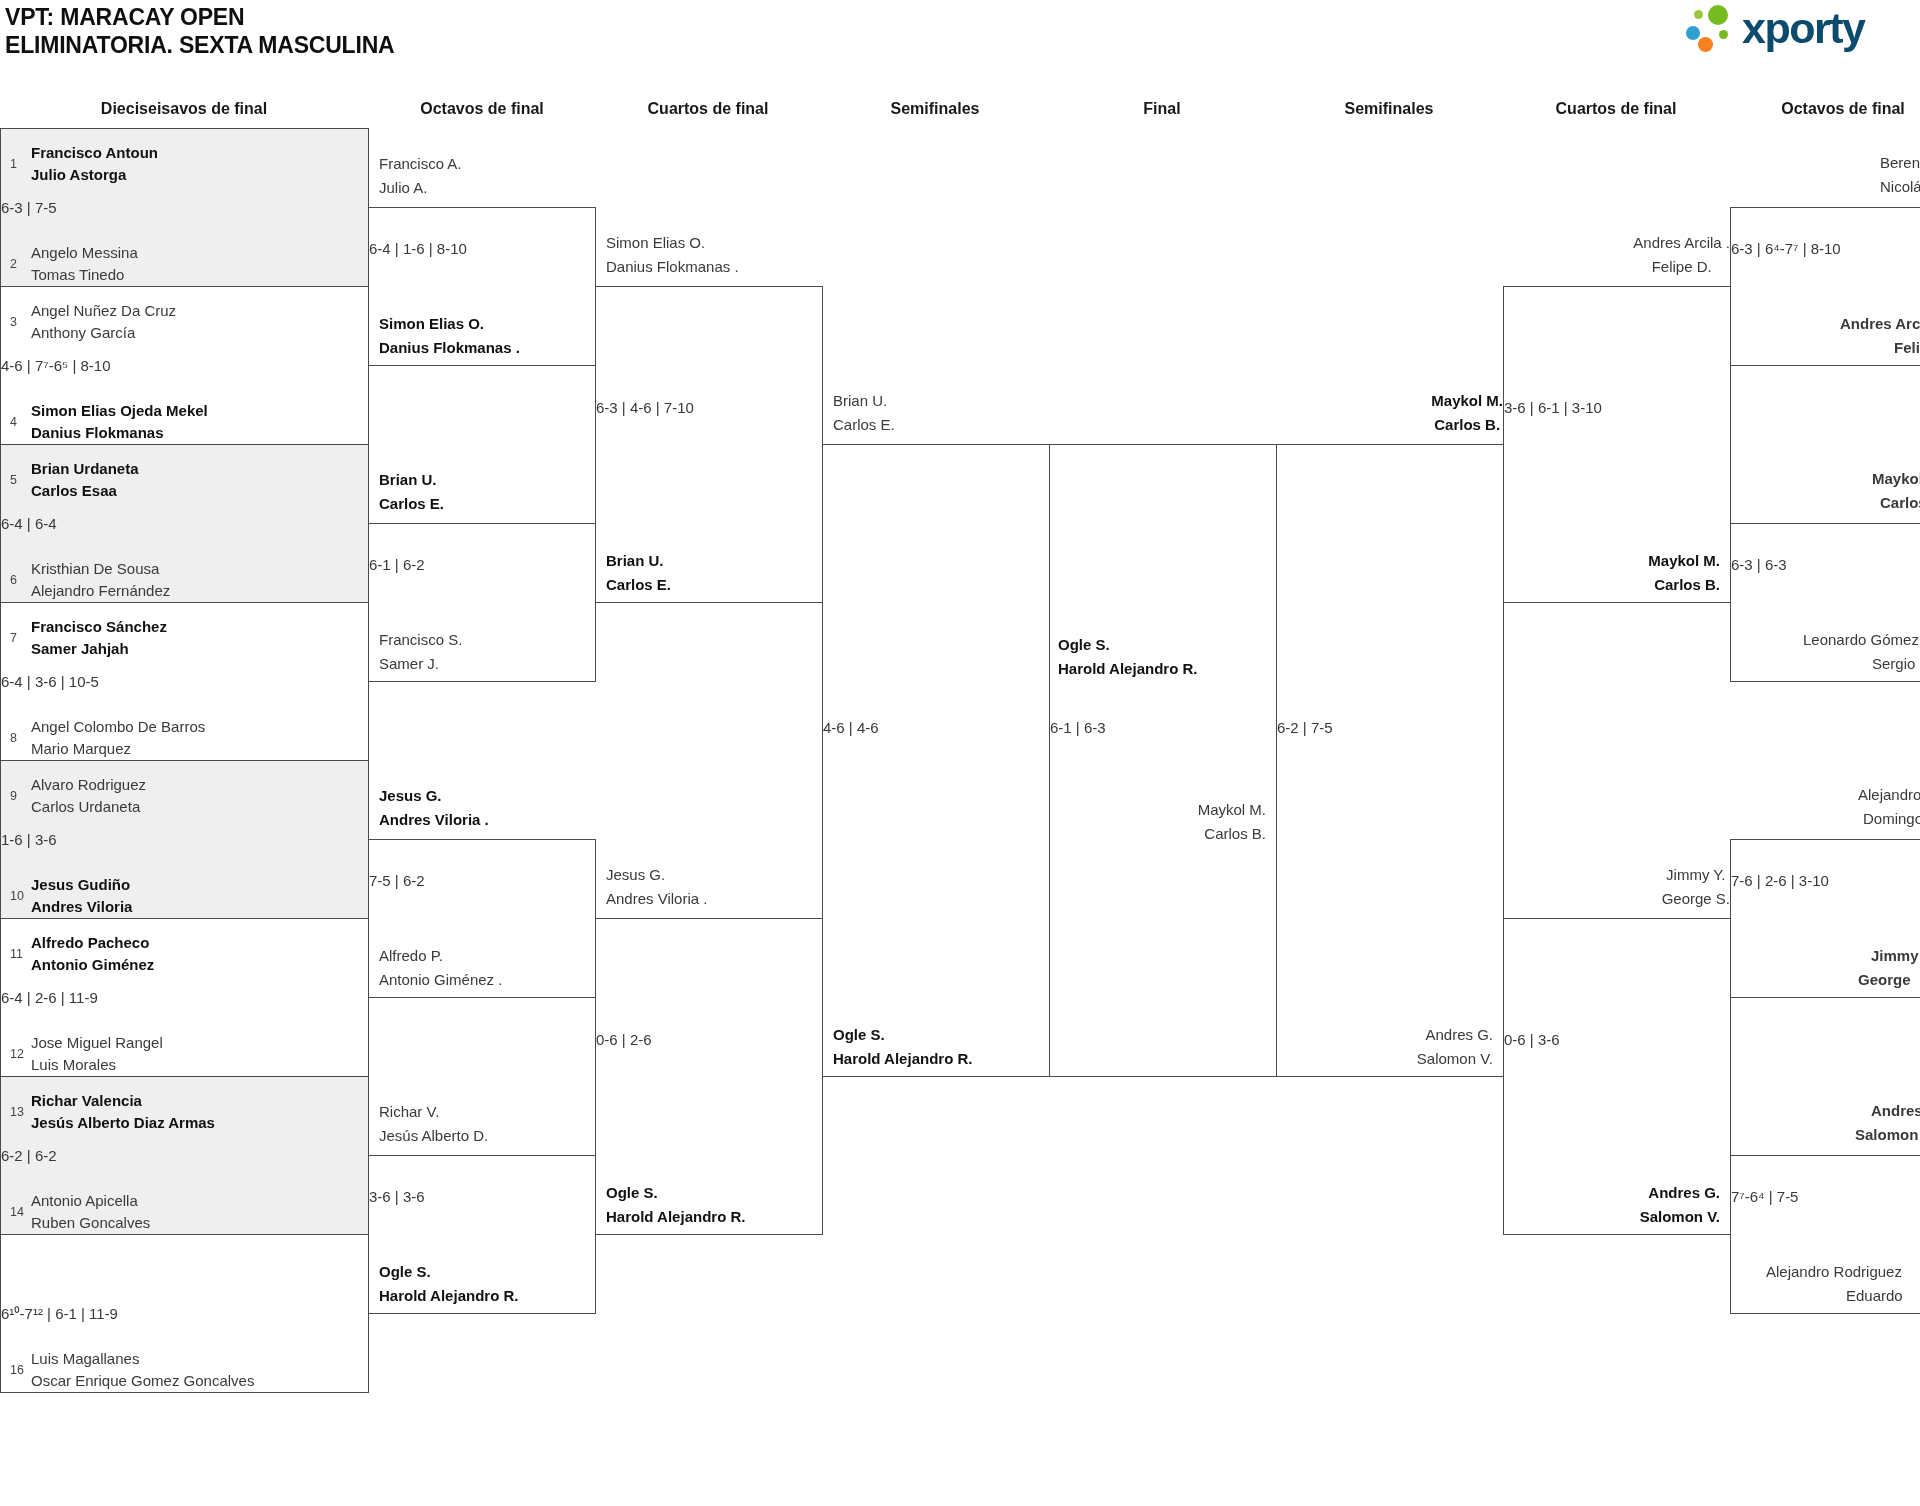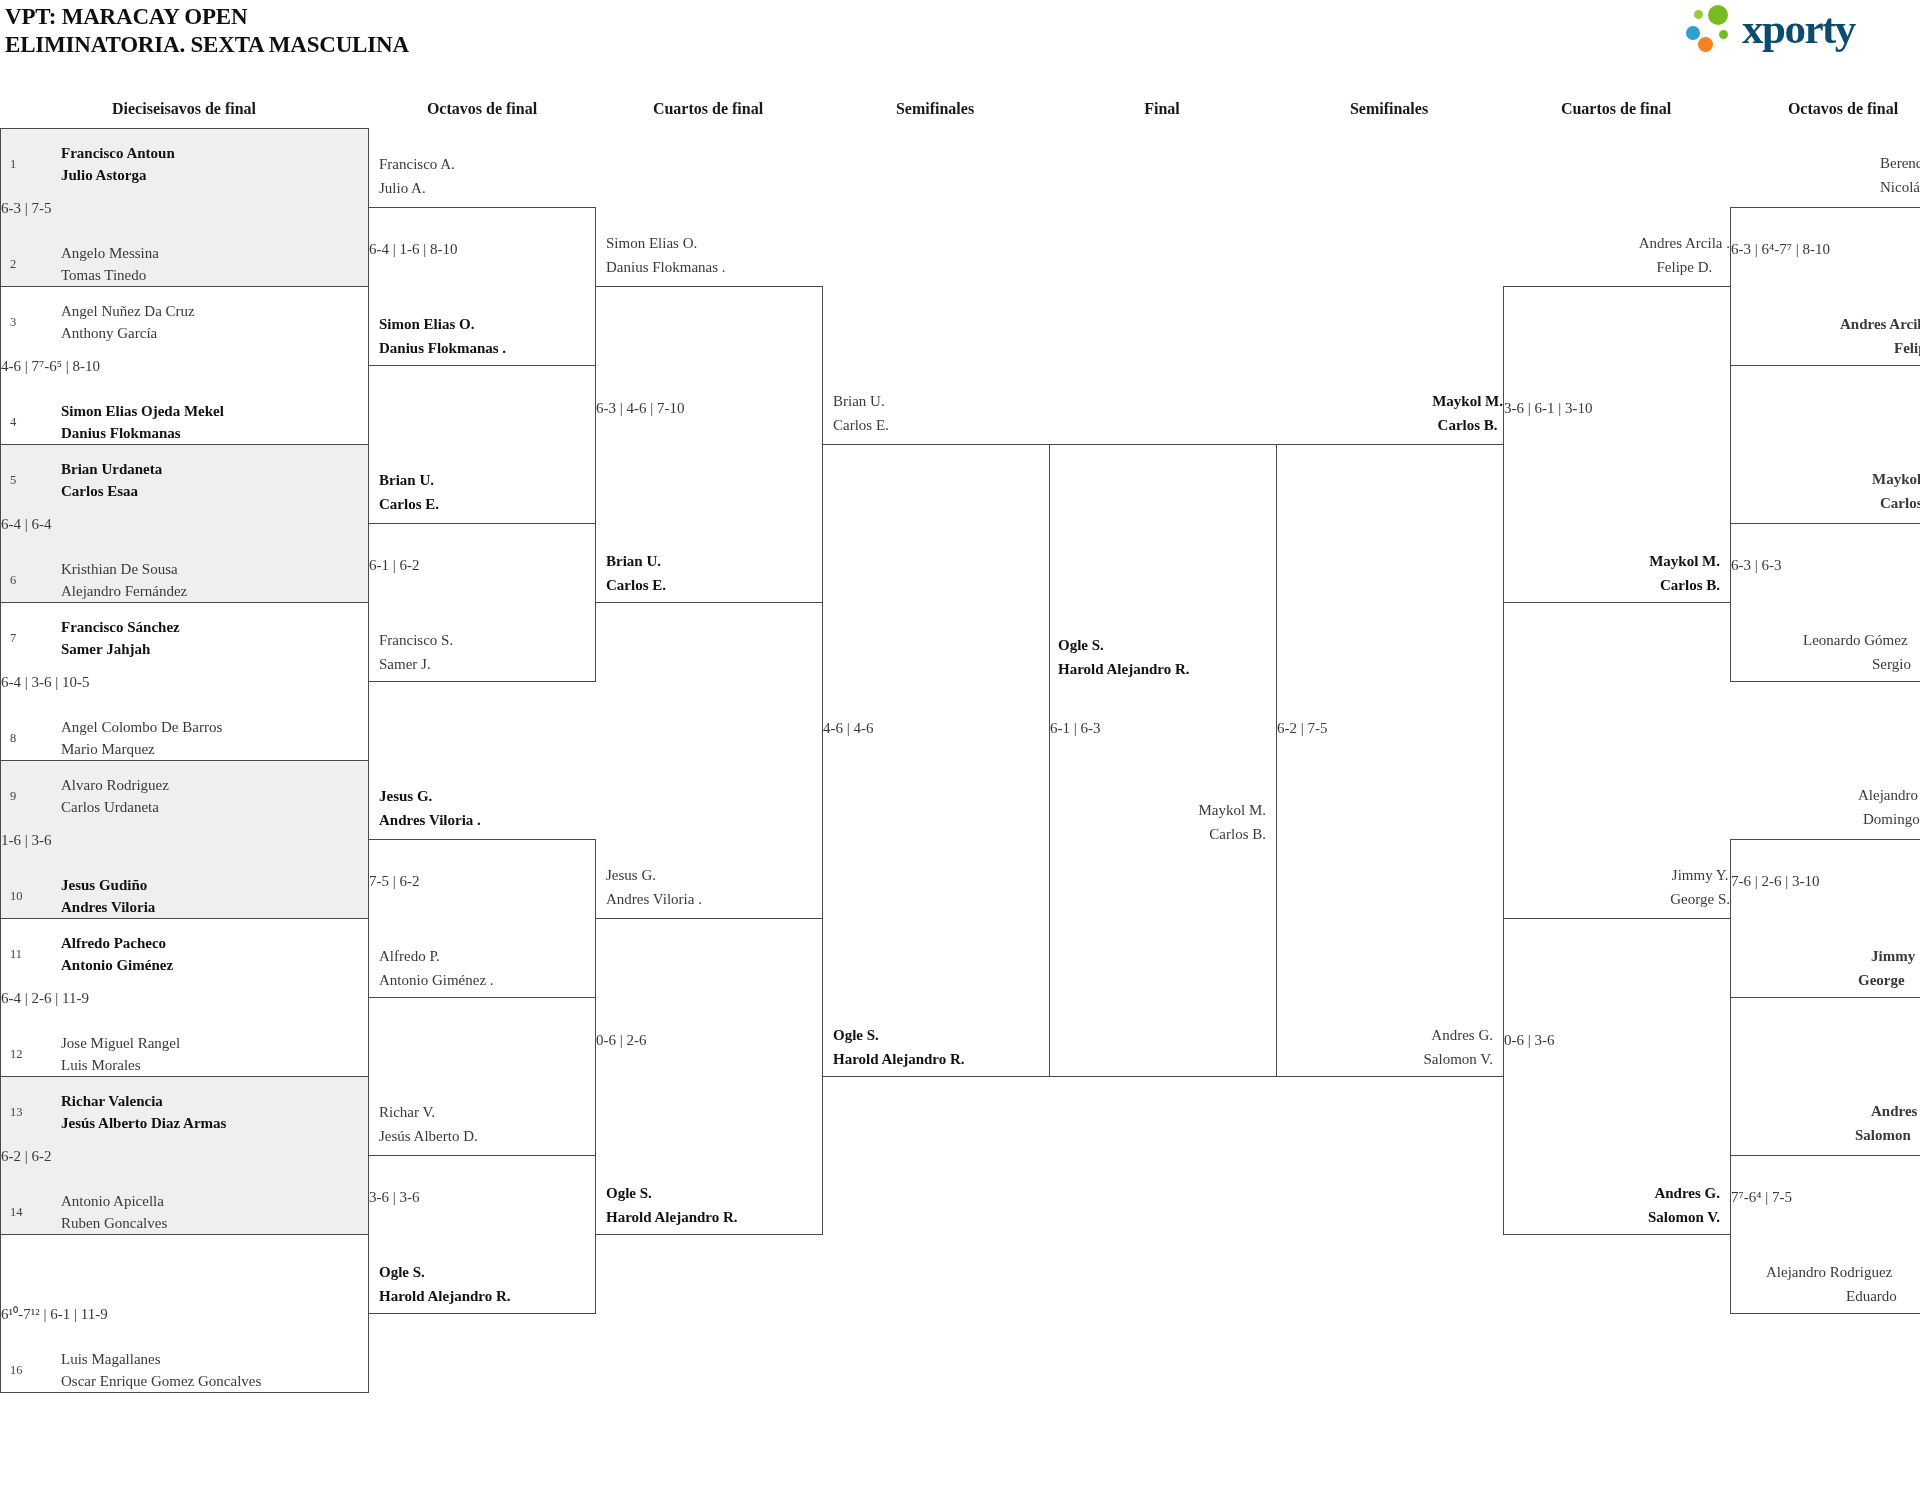--- a/index.html
+++ b/index.html
@@ -1,26 +1,26 @@
 <!DOCTYPE html>
 <html><head>
 <meta charset="utf-8">
 <style>
   html,body{margin:0;padding:0;background:#fff;}
   .page{position:relative;width:1920px;height:1506px;background:#fff;overflow:hidden;
-        font-family:Liberation Serif, serif;color:#222;}
+        font-family:Liberation Sans, sans-serif;color:#222;}
   .title{position:absolute;left:5px;top:3px;font-size:23px;font-weight:700;line-height:28px;color:#0f0f0f;letter-spacing:-0.2px;}
   .rh{position:absolute;top:100px;width:240px;text-align:center;font-size:16px;font-weight:600;color:#191919;}
   .box{position:absolute;box-sizing:border-box;border:1px solid #4a4a4a;background:transparent;}
   .m16{left:0;width:369px;height:159px;}
   .shaded{background:#efefef;}
   .pair{position:absolute;left:9px;display:flex;align-items:center;gap:4px;}
   .pt{top:13px;} .pb{top:113px;}
   .seed{font-size:12.5px;color:#444;min-width:17px;}
-  .tname{font-size:15px;line-height:22px;color:#3a3a3a;margin-left:30px;}
+  .tname{font-size:15px;line-height:22px;color:#3a3a3a;}
   .entry{position:absolute;font-size:15px;line-height:24px;color:#3a3a3a;white-space:nowrap;}
   .winner{font-weight:700;color:#111;}
   .score{position:absolute;left:0;right:0;font-size:15px;line-height:22px;color:#383838;white-space:nowrap;}
   .m16 .score{top:68px;}
   .so{top:30px;} .sc{top:110px;} .ss{top:272px;}
   .above{bottom:calc(100% + 8px);left:10px;}
   .ib{bottom:5px;left:10px;}
   .above-r{bottom:calc(100% + 8px);right:0;text-align:center;}
   .ib-r{bottom:5px;right:10px;text-align:right;}
   .fin-top{top:188px;left:8px;}

